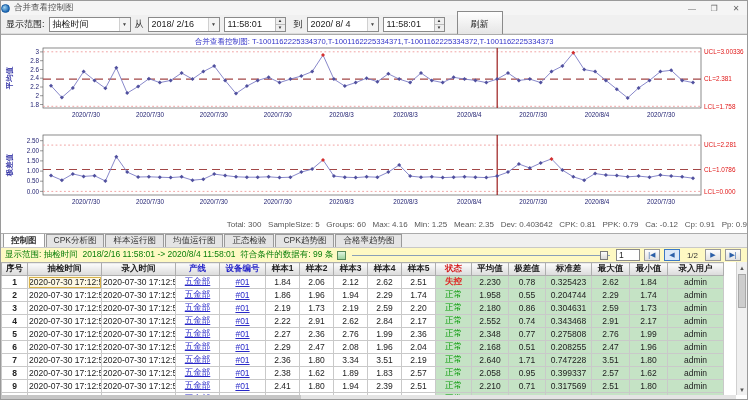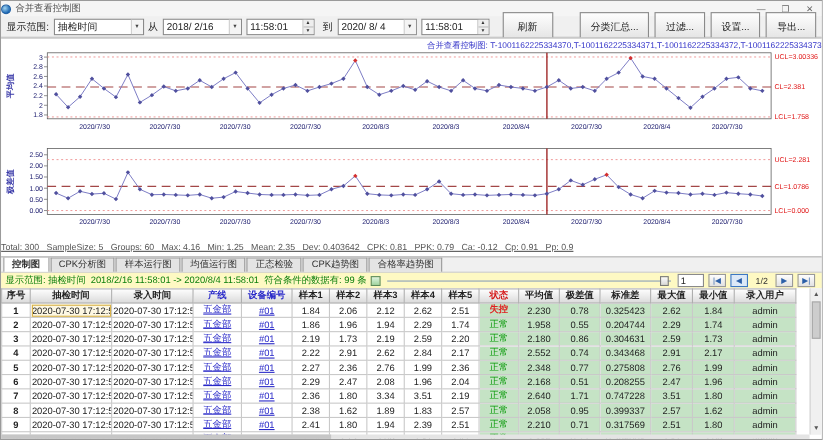--- a/index.html
+++ b/index.html
@@ -20,23 +20,23 @@
   .combo .arr { margin-left:auto; width:11px; height:100%; display:flex; align-items:center; justify-content:center; font-size:6px; color:#444; border-left:1px solid #d0d0d0; background:#f4f4f4;}
   .spin { height:15px; background:#fff; border:1px solid #8a8a8a; display:flex; align-items:center; font-size:9px; padding-left:3px; }
   .spin .updown { margin-left:auto; width:10px; height:100%; display:flex; flex-direction:column; border-left:1px solid #bbb; }
   .spin .updown span { flex:1; font-size:4.5px; line-height:6px; text-align:center; color:#333; background:#eee; }
   .spin .updown span + span { border-top:1px solid #bbb; }
   .tbtn { height:16px; border:1px solid #8a8a8a; background:linear-gradient(#fefefe,#e3e3e3); font-size:9px; padding:12px 9px; display:flex; align-items:center; color:#222; }
   .right-group { margin-left:auto; display:flex; gap:5px; }
 
   
   .chart-panel { height:200px; background:#fff; border:1px solid #ababab; border-left:none; border-right:none; flex:0 0 auto; position:relative;}
-  .chart-title { text-align:right; font-size:7.6px; color:#3232c8; padding-top:2px; height:11px; white-space:nowrap; overflow:hidden;}
+  .chart-title { text-align:center; font-size:7.6px; color:#3232c8; padding-top:2px; height:11px; white-space:nowrap; overflow:hidden;}
   .chart-svg { height:87px; }
-  .stats-line { text-align:left; font-size:8px; color:#555; white-space:pre; height:13px;text-decoration:underline; }
+  .stats-line { text-align:right; font-size:8px; color:#555; white-space:pre; height:13px; }
 
   
   .tabbar { height:14px; background:#f0f0f0; display:flex; align-items:flex-end; padding-left:2px; flex:0 0 auto; border-bottom:1px solid #c8c8c8;}
   .tab { font-size:8.5px; padding:0 7px; height:13px; display:flex; align-items:center; border:1px solid #9a9a9a; border-bottom:none; background:#e4e4e4; color:#333; margin-right:1px;}
   .tab.active { background:#fff; font-weight:bold; height:14px;text-align:center; }
 
   
   .inforow { height:14px; background:#fef9c3; display:flex; align-items:center; font-size:8.5px; color:#0a7e0a; padding:0 4px; gap:4px; flex:0 0 auto; white-space:pre;}
   .scale-icon { width:9px; height:9px; border:1px solid #5a8a5a; background:linear-gradient(#dff4df,#9fd49f); flex:0 0 auto;}
   .slider { flex:1; height:9px; position:relative; margin:0 2px;}
@@ -105,26 +105,20 @@
       <span class="arr" style="font-size:5px">▼</span>
     </span>
     <span class="spin" style="width:62px">
       <span>11:58:01</span>
       <span class="updown">
         <span>▲</span>
         <span>▼</span>
       </span>
     </span>
     <span class="tbtn" style="margin-left:8px; width:46px; justify-content:center">刷新</span>
-    <span class="right-group">
-      <span class="tbtn">分类汇总...</span>
-      <span class="tbtn">过滤...</span>
-      <span class="tbtn">设置...</span>
-      <span class="tbtn">导出...</span>
-    </span>
   </div>
 
   <div class="chart-panel">
     <div class="chart-title">合并查看控制图: T-1001162225334370,T-1001162225334371,T-1001162225334372,T-1001162225334373</div>
     <div class="chart-svg" id="chart0"><svg width="748" height="87" viewBox="0 0 748 87" xmlns="http://www.w3.org/2000/svg">
           <rect x="42" y="2" width="658" height="60" fill="#ffffff" stroke="#5a5a5a" stroke-width="0.7"></rect>
           <line x1="42" y1="5.8" x2="700" y2="5.8" stroke="#ef9a9a" stroke-width="0.9" stroke-dasharray="1.8 2.4"></line>
           <line x1="42" y1="60.3" x2="700" y2="60.3" stroke="#ef9a9a" stroke-width="0.9" stroke-dasharray="1.8 2.4"></line>
           <line x1="42" y1="33.1" x2="700" y2="33.1" stroke="#a34747" stroke-width="1.1" stroke-dasharray="8 5"></line>
           <line x1="39" y1="5.9" x2="42" y2="5.9" stroke="#555" stroke-width="0.6"></line>

